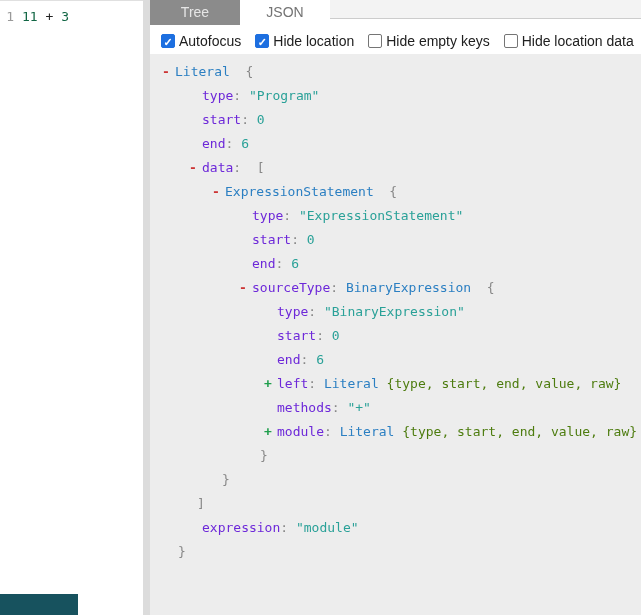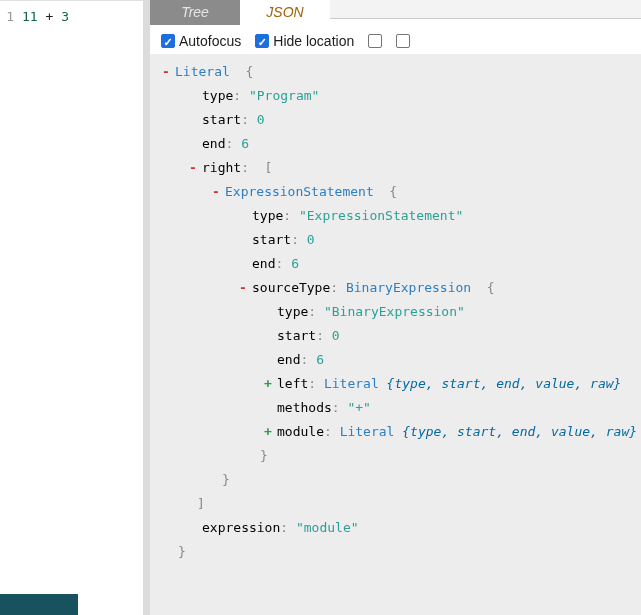--- a/index.html
+++ b/index.html
@@ -14,46 +14,46 @@
   .ed-line { display:flex; padding:7px 0 0 5px; line-height:17px; white-space:pre; }
   .gutter-num { color:#999; width:9px; text-align:right; margin-right:8px; }
   .tk-num { color:#116644; }
   .tk-op  { color:#222; }
 
   
   #divider { position:absolute; left:143px; top:0; width:7px; height:615px; background:#dcdcdc; }
 
   
   #tabbar { position:absolute; left:150px; top:0; right:0; height:19px;
-            background:#f3f3f3; border-bottom:1px solid #cccccc; display:flex;font-style:italic; }
+            background:#f3f3f3; border-bottom:1px solid #cccccc; display:flex; }
   .tab { width:90px; height:25px; line-height:25px; text-align:center;
-         font-size:14px; background:#fff; color:#a16207; cursor:pointer; }
+         font-size:14px; background:#fff; color:#737373; cursor:pointer; }
   .tab.active { background:#8b8b8b; color:#e6e6e6; }
 
   #toolbar { position:absolute; left:150px; top:27px; right:0; height:27px;
              background:#fff; display:flex; align-items:center;
              padding-left:11px; gap:14px; overflow:hidden; white-space:nowrap; }
   .opt { display:inline-flex; align-items:center; gap:4px; font-size:14px; color:#202020; cursor:pointer; flex:0 0 auto; }
   .cb { display:inline-block; width:14px; height:14px; border-radius:2px;
         background:#fff; border:1px solid #757575; }
   .cb.checked { background:#1d6fe0; border-color:#1d6fe0; color:#fff;
                 font-size:11px; line-height:14px; text-align:center; font-weight:bold; }
 
   #tree { position:absolute; left:150px; top:54px; right:0; bottom:0;
           background:#ededed; padding-top:6px; overflow:hidden;
           font-family:"DejaVu Sans Mono", monospace; font-size:13px; }
   .tline { position:relative; height:24px; line-height:24px; white-space:pre; }
   .tg { position:absolute; top:0; width:12px; font-weight:bold; cursor:pointer; }
   .tg-minus { color:#cc3333; }
   .tg-plus  { color:#1f9e4c; }
   .tk-name    { color:#2b7fc2; }
-  .tk-key     { color:#000000; }
+  .tk-key     { color:#6d28d9; }
   .tk-value   { color:#2aa198; }
   .tk-punct   { color:#888888; }
-  .tk-preview { color:#0369a1; font-style:italic; }
+  .tk-preview { color:#4d7c0f; }
 
   
   #status-tooltip { position:absolute; left:0; bottom:0; width:78px; height:21px; }
 </style>
 </head>
 <body>
 
 <div id="stage">
   <div id="editor">
       <div class="ed-line"><span class="gutter-num">1</span><span class="tk-num">11</span><span class="tk-op"> + </span><span class="tk-num">3</span></div>
@@ -67,31 +67,33 @@
       <label class="opt">
         <span class="cb checked">✓</span>
         <span>Autofocus</span>
       </label>
       <label class="opt">
         <span class="cb checked">✓</span>
         <span>Hide location</span>
       </label>
       <label class="opt">
         <span class="cb"></span>
+        <span>Hide empty keys</span>
       </label>
       <label class="opt">
         <span class="cb"></span>
+        <span>Hide location data</span>
       </label>
     </div>
   <div id="tree">
       <div class="tline" style="padding-left: 25px;"><span class="tg tg-minus" style="left: 12px;">-</span><span class="tk-name">Literal</span><span class="tk-punct">  {</span></div>
       <div class="tline" style="padding-left: 52px;"><span class="tk-key">type</span><span class="tk-punct">: </span><span class="tk-value">"Program"</span></div>
       <div class="tline" style="padding-left: 52px;"><span class="tk-key">start</span><span class="tk-punct">: </span><span class="tk-value">0</span></div>
       <div class="tline" style="padding-left: 52px;"><span class="tk-key">end</span><span class="tk-punct">: </span><span class="tk-value">6</span></div>
-      <div class="tline" style="padding-left: 52px;"><span class="tg tg-minus" style="left: 39px;">-</span><span class="tk-key">right</span><span class="tk-punct">:  [</span></div>
+      <div class="tline" style="padding-left: 52px;"><span class="tg tg-minus" style="left: 39px;">-</span><span class="tk-key">data</span><span class="tk-punct">:  [</span></div>
       <div class="tline" style="padding-left: 75px;"><span class="tg tg-minus" style="left: 62px;">-</span><span class="tk-name">ExpressionStatement</span><span class="tk-punct">  {</span></div>
       <div class="tline" style="padding-left: 102px;"><span class="tk-key">type</span><span class="tk-punct">: </span><span class="tk-value">"ExpressionStatement"</span></div>
       <div class="tline" style="padding-left: 102px;"><span class="tk-key">start</span><span class="tk-punct">: </span><span class="tk-value">0</span></div>
       <div class="tline" style="padding-left: 102px;"><span class="tk-key">end</span><span class="tk-punct">: </span><span class="tk-value">6</span></div>
       <div class="tline" style="padding-left: 102px;"><span class="tg tg-minus" style="left: 89px;">-</span><span class="tk-key">sourceType</span><span class="tk-punct">: </span><span class="tk-name">BinaryExpression</span><span class="tk-punct">  {</span></div>
       <div class="tline" style="padding-left: 127px;"><span class="tk-key">type</span><span class="tk-punct">: </span><span class="tk-value">"BinaryExpression"</span></div>
       <div class="tline" style="padding-left: 127px;"><span class="tk-key">start</span><span class="tk-punct">: </span><span class="tk-value">0</span></div>
       <div class="tline" style="padding-left: 127px;"><span class="tk-key">end</span><span class="tk-punct">: </span><span class="tk-value">6</span></div>
       <div class="tline" style="padding-left: 127px;"><span class="tg tg-plus" style="left: 114px;">+</span><span class="tk-key">left</span><span class="tk-punct">: </span><span class="tk-name">Literal</span><span class="tk-preview"> {type, start, end, value, raw}</span></div>
       <div class="tline" style="padding-left: 127px;"><span class="tk-key">methods</span><span class="tk-punct">: </span><span class="tk-value">"+"</span></div>

